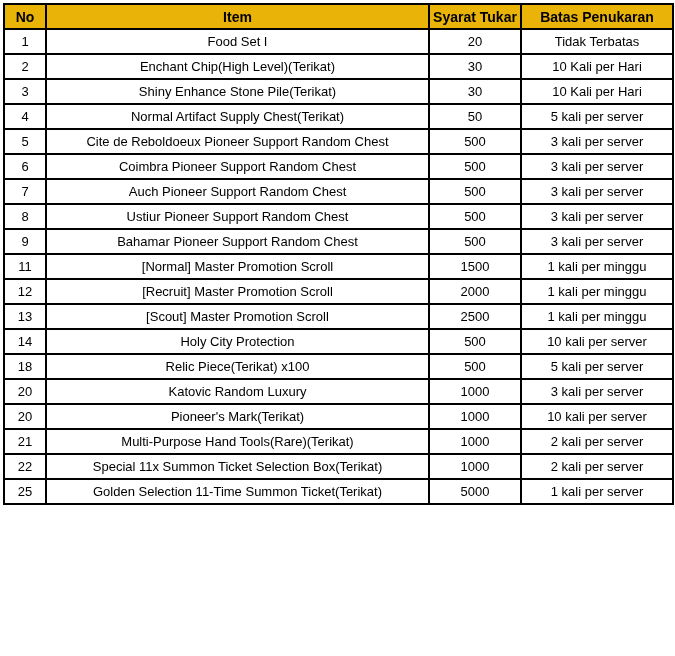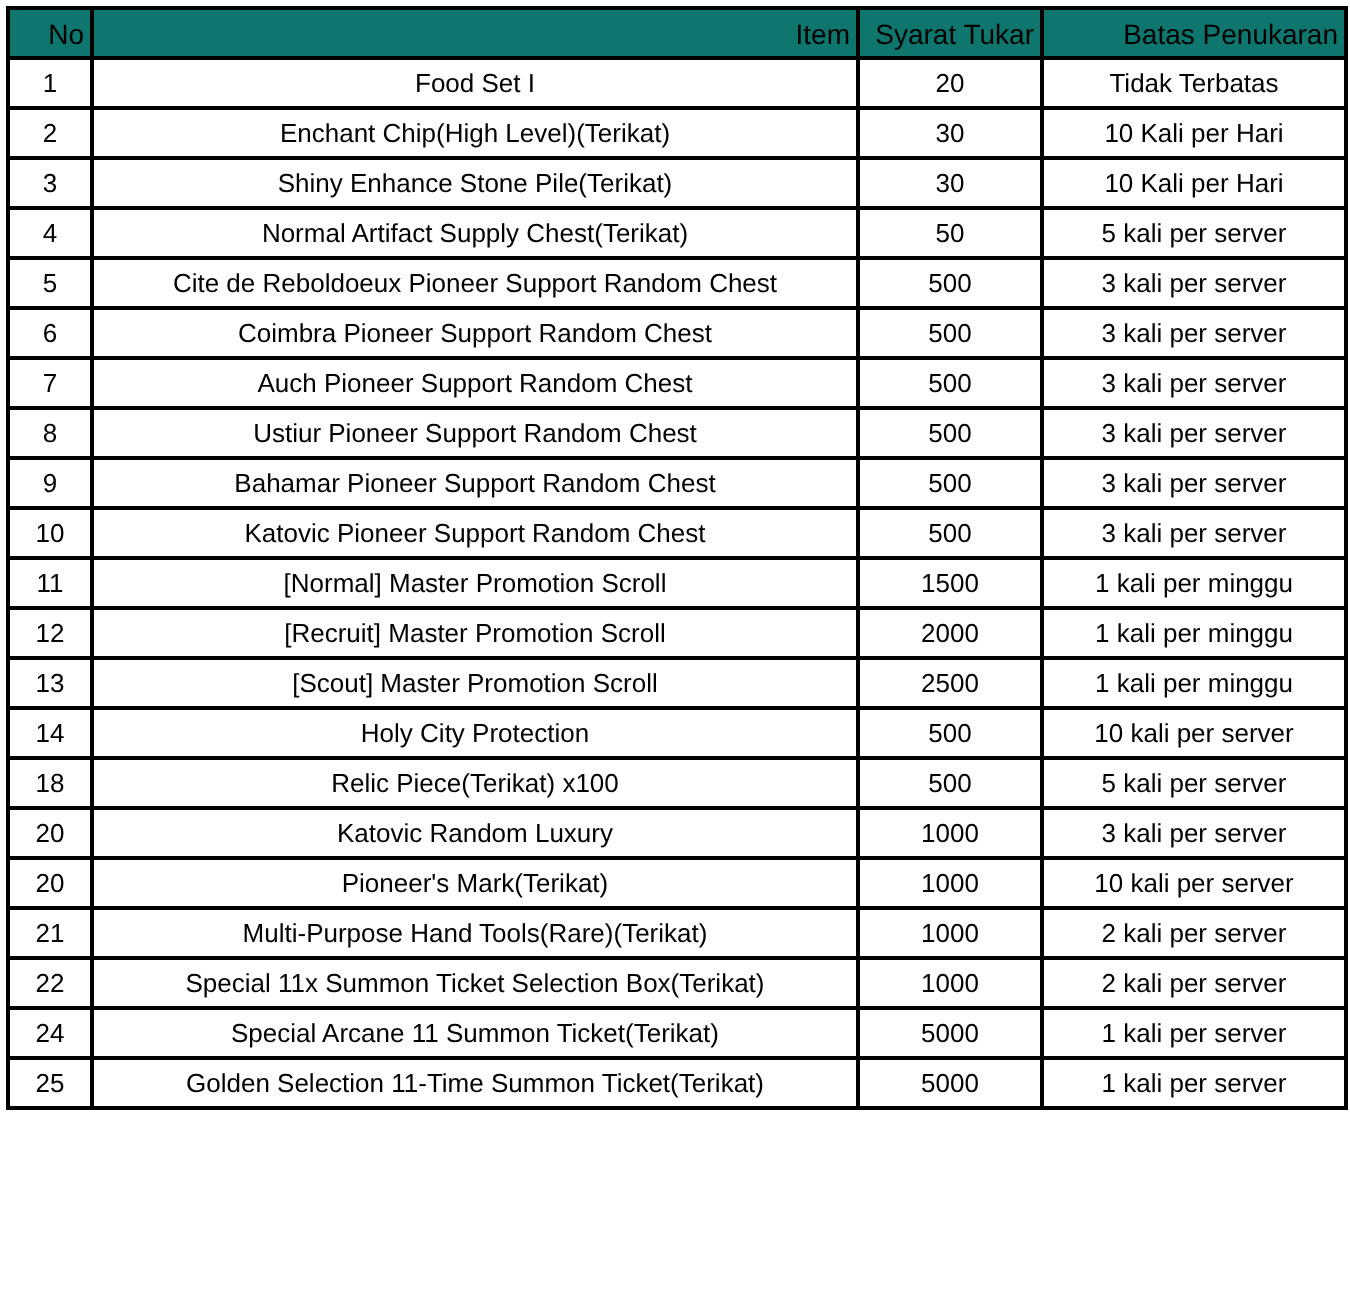--- a/index.html
+++ b/index.html
@@ -25,24 +25,23 @@
     border: 2px solid #000000;
     text-align: center;
     vertical-align: middle;
     height: 23px;
     padding: 0 3px;
     overflow: hidden;
     white-space: nowrap;
     color: #000000;
   }
   table.exchange th {
-    background: #0f766e;
-    font-weight: normal;
+    background: #eab308;
+    font-weight: bold;
     font-size: 14px;
-    text-align: right;
   }
   table.exchange td {
     background: #ffffff;
     font-size: 13px;
     font-weight: normal;
   }
   col.c-no    { width: 42px; }
   col.c-item  { width: 383px; }
   col.c-cost  { width: 92px; }
   col.c-limit { width: 152px; }
@@ -123,26 +122,20 @@
     <td>3 kali per server</td>
   </tr>
 
   <tr>
     <td>9</td>
     <td>Bahamar Pioneer Support Random Chest</td>
     <td>500</td>
     <td>3 kali per server</td>
   </tr>
 
-  <tr>
-    <td>10</td>
-    <td>Katovic Pioneer Support Random Chest</td>
-    <td>500</td>
-    <td>3 kali per server</td>
-  </tr>
 
   <tr>
     <td>11</td>
     <td>[Normal] Master Promotion Scroll</td>
     <td>1500</td>
     <td>1 kali per minggu</td>
   </tr>
 
   <tr>
     <td>12</td>
@@ -197,26 +190,20 @@
   </tr>
 
   <tr>
     <td>22</td>
     <td>Special 11x Summon Ticket Selection Box(Terikat)</td>
     <td>1000</td>
     <td>2 kali per server</td>
   </tr>
 
 
-  <tr>
-    <td>24</td>
-    <td>Special Arcane 11 Summon Ticket(Terikat)</td>
-    <td>5000</td>
-    <td>1 kali per server</td>
-  </tr>
 
   <tr>
     <td>25</td>
     <td>Golden Selection 11-Time Summon Ticket(Terikat)</td>
     <td>5000</td>
     <td>1 kali per server</td>
   </tr>
 </tbody>
   </table>
 </div>

